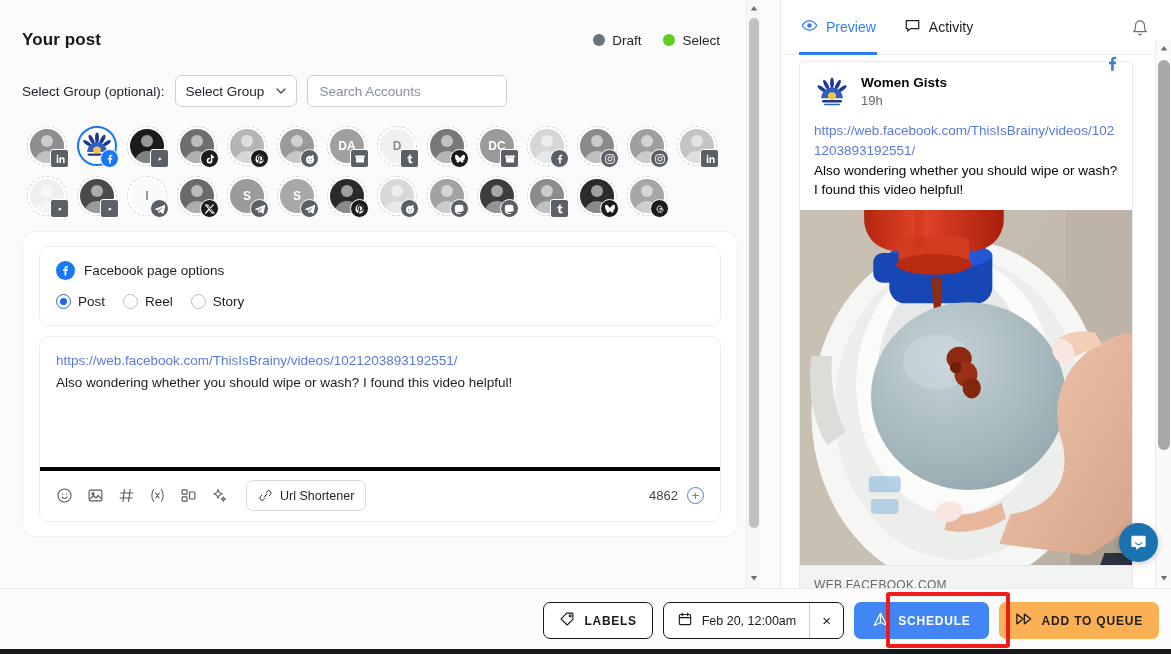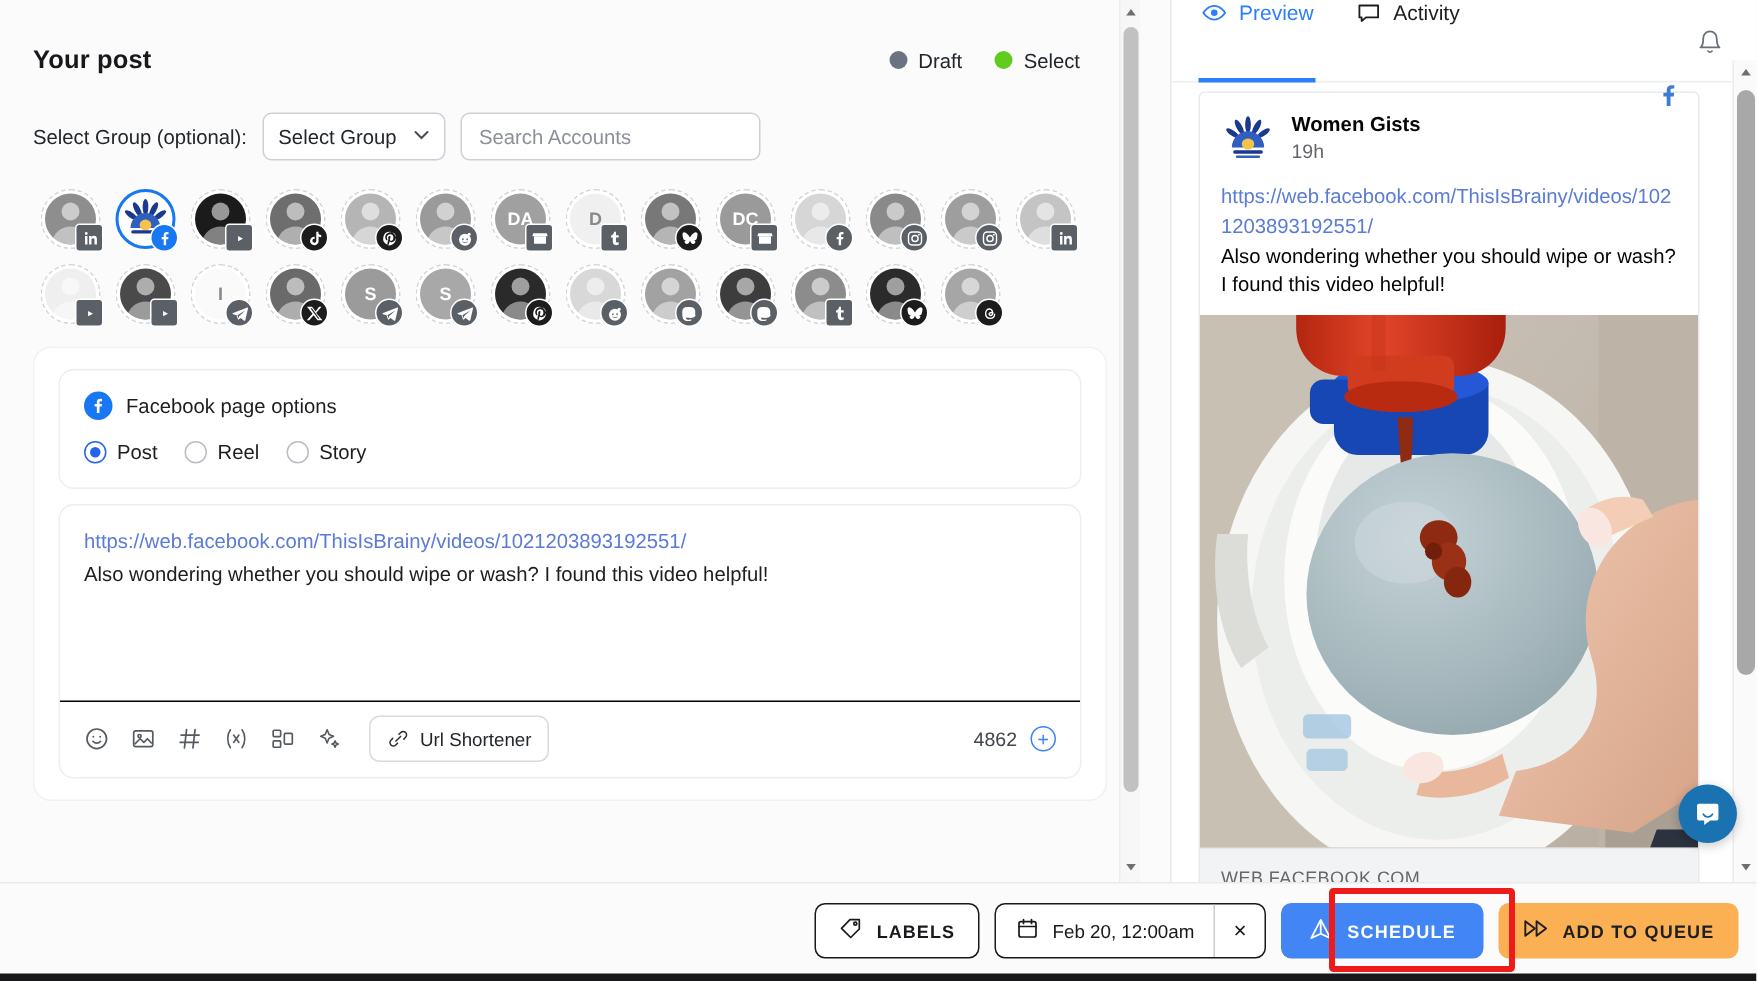--- a/index.html
+++ b/index.html
@@ -121,21 +121,21 @@
   
   .editor {
     background: #fff; border: 1px solid #eceef1; border-radius: 10px;
     margin-top: 10px; overflow: hidden;
   }
   .editor-body { padding: 14px 16px 10px 16px; min-height: 130px; }
   .ed-link { font-size: 13.5px; color: #5b7bd5; line-height: 1.55; word-break: break-all; cursor: pointer; }
   .ed-text { font-size: 13.5px; color: #1c1e21; line-height: 1.55; margin-top: 1px; }
   .editor-bar {
     display: flex; align-items: center; justify-content: space-between;
-    border-top: 1px solid #000000; padding: 9px 16px 10px 14px;
+    border-top: 4px solid #000000; padding: 9px 16px 10px 14px;
   }
   .tool-left { display: flex; align-items: center; gap: 11px; }
   .tool-ic { width: 20px; height: 20px; display: flex; align-items: center; justify-content: center; cursor: pointer; color: #555a61; }
   .tool-ic svg { width: 17px; height: 17px; }
   .url-short {
     display: flex; align-items: center; gap: 7px;
     border: 1px solid #d7dae0; border-radius: 7px; background: #fff;
     height: 31px; padding: 0 11px; margin-left: 6px;
     font-size: 12.5px; color: #24272b; cursor: pointer;
   }
@@ -168,21 +168,21 @@
     width: 391px; height: 588px;
     background: #fff; border-left: 1px solid #e6e8eb;
   }
   .pv-tabs {
     display: flex; align-items: center;
     height: 55px; padding: 0 18px;
     border-bottom: 1px solid #eceef0;
     position: relative;
   }
   .pv-tab {
-    display: flex; align-items: flex-start; gap: 8px;
+    display: flex; align-items: center; gap: 8px;
     height: 55px; padding: 0 14px 0 2px;
     font-size: 14px; cursor: pointer; position: relative;
   }
   .pv-tab svg { width: 17px; height: 17px; }
   .pv-tab.active { color: #2d7ff9; }
   .pv-tab.active::after {
     content: ""; position: absolute; left: 0; right: 13px; bottom: 0;
     height: 2.5px; background: #2d7ff9;
   }
   .pv-tab.inactive { color: #1c1e21; margin-left: 12px; }

